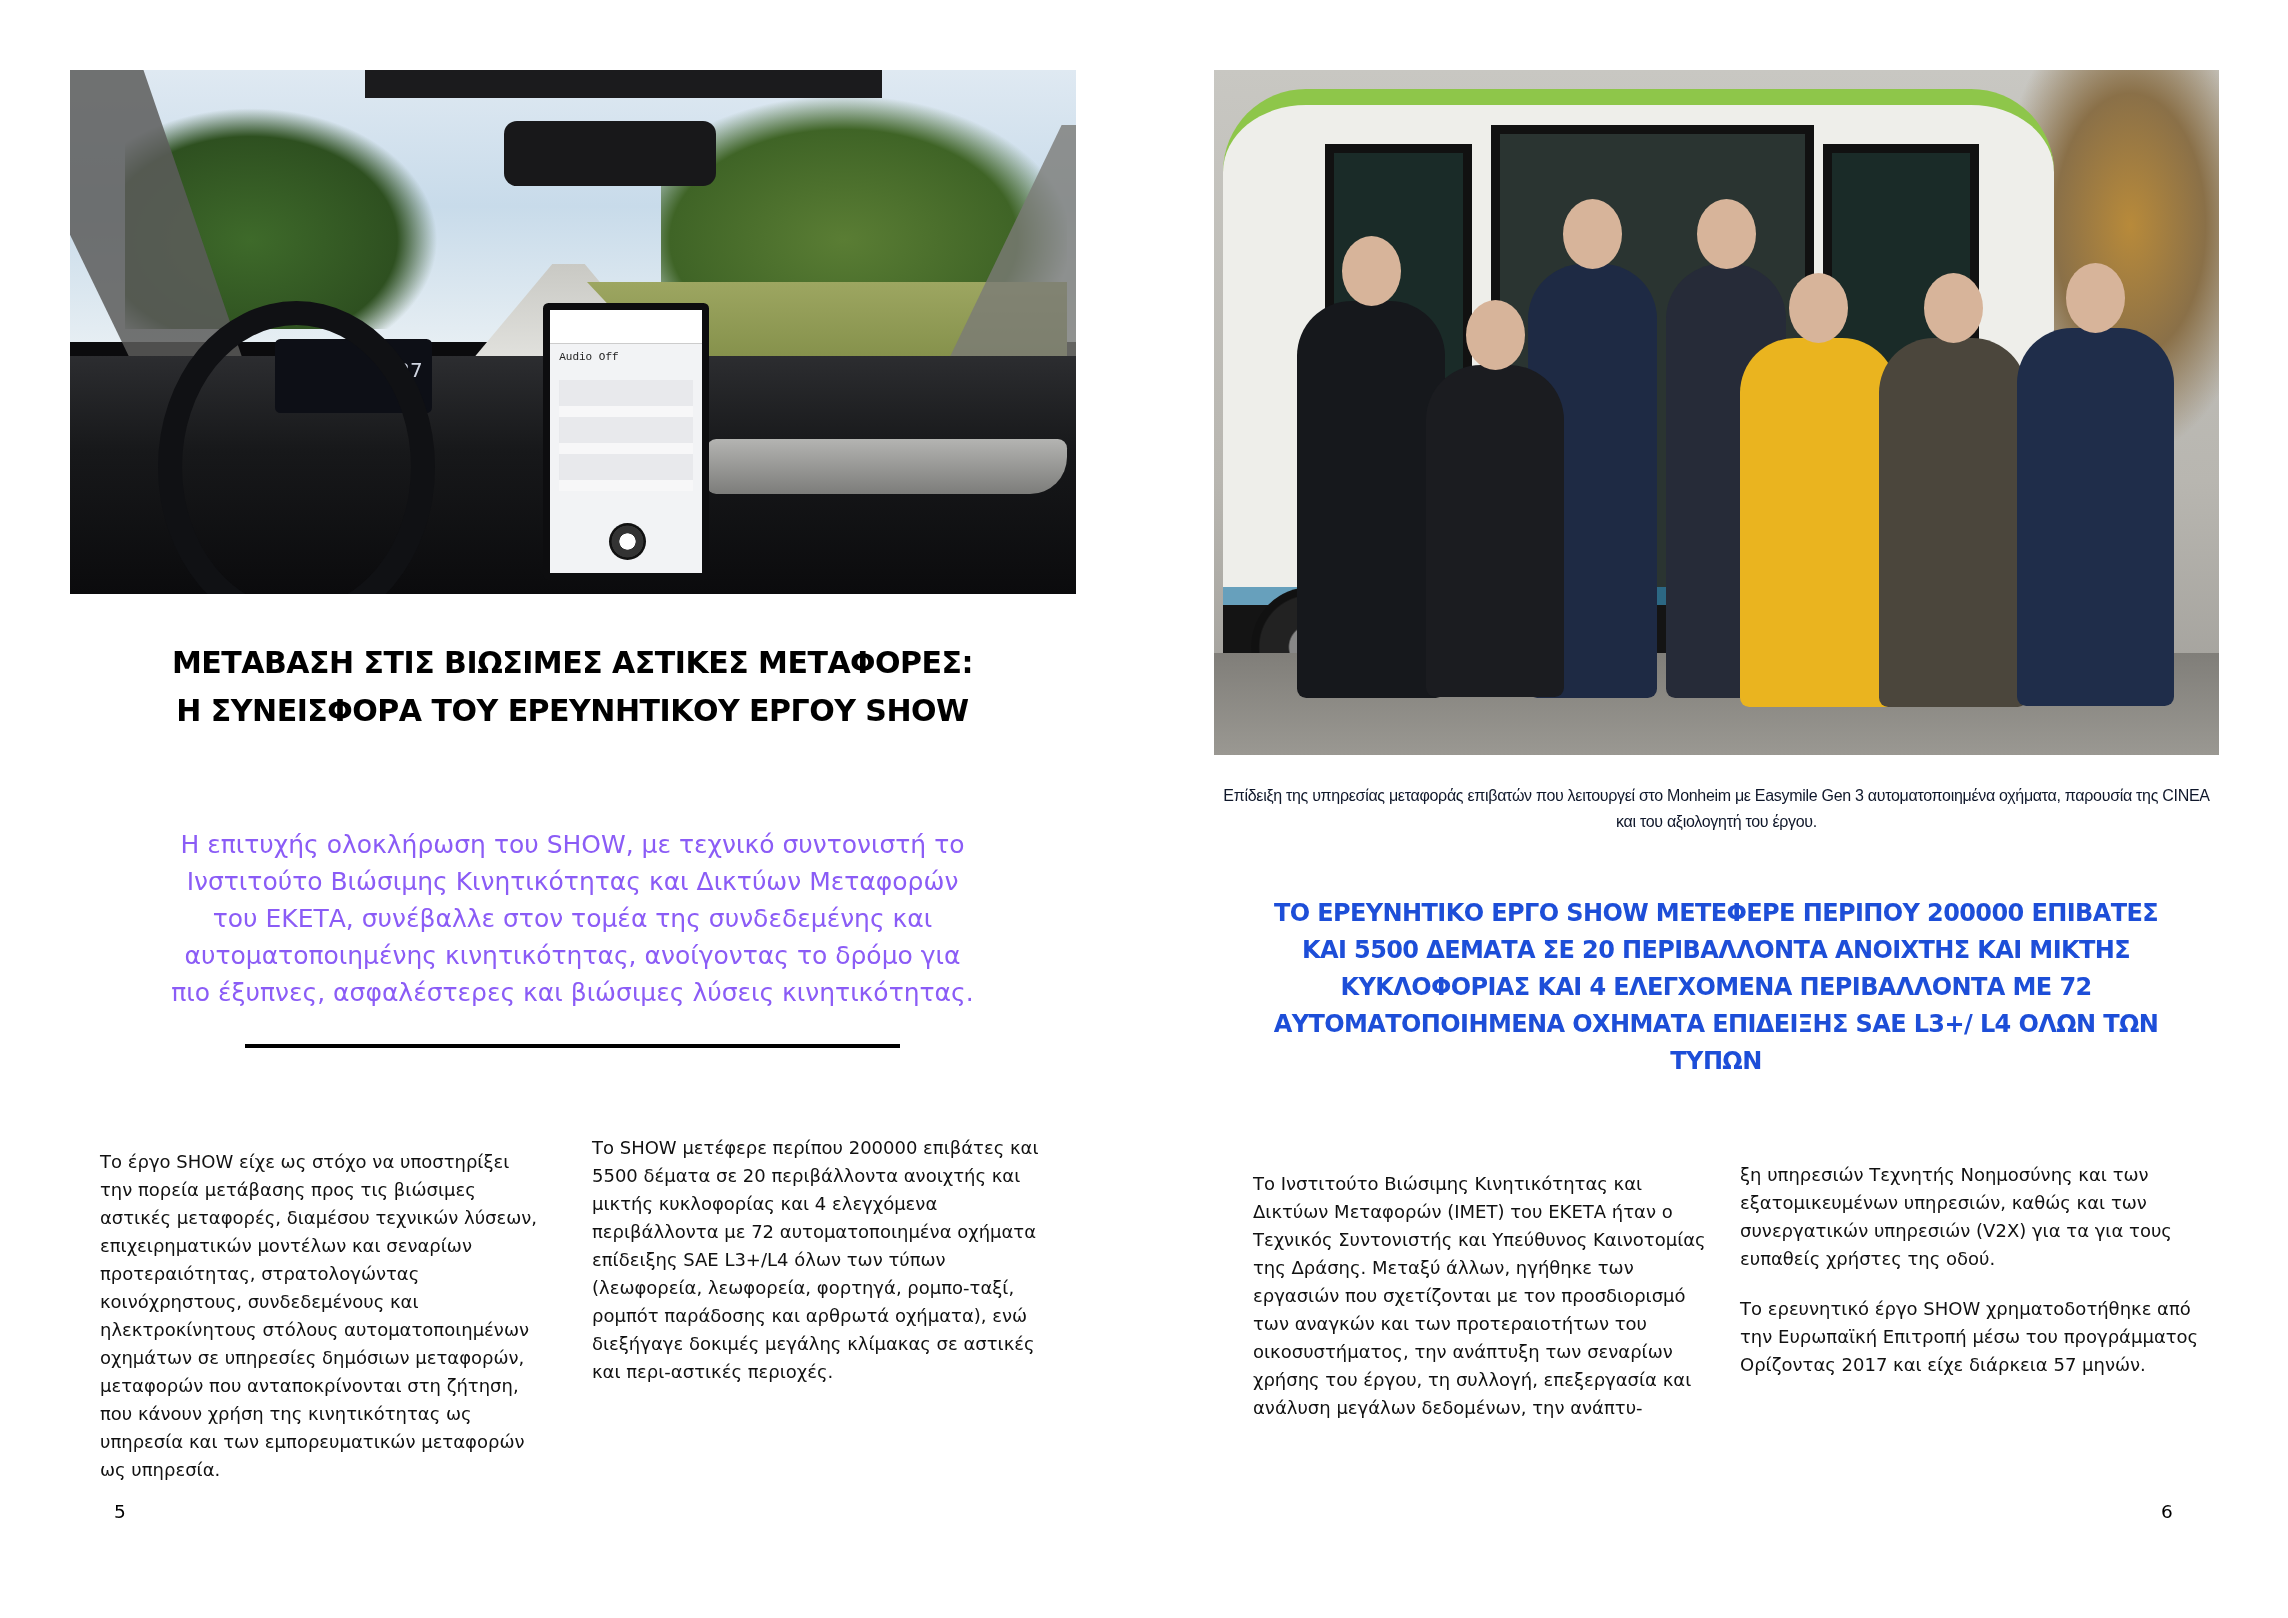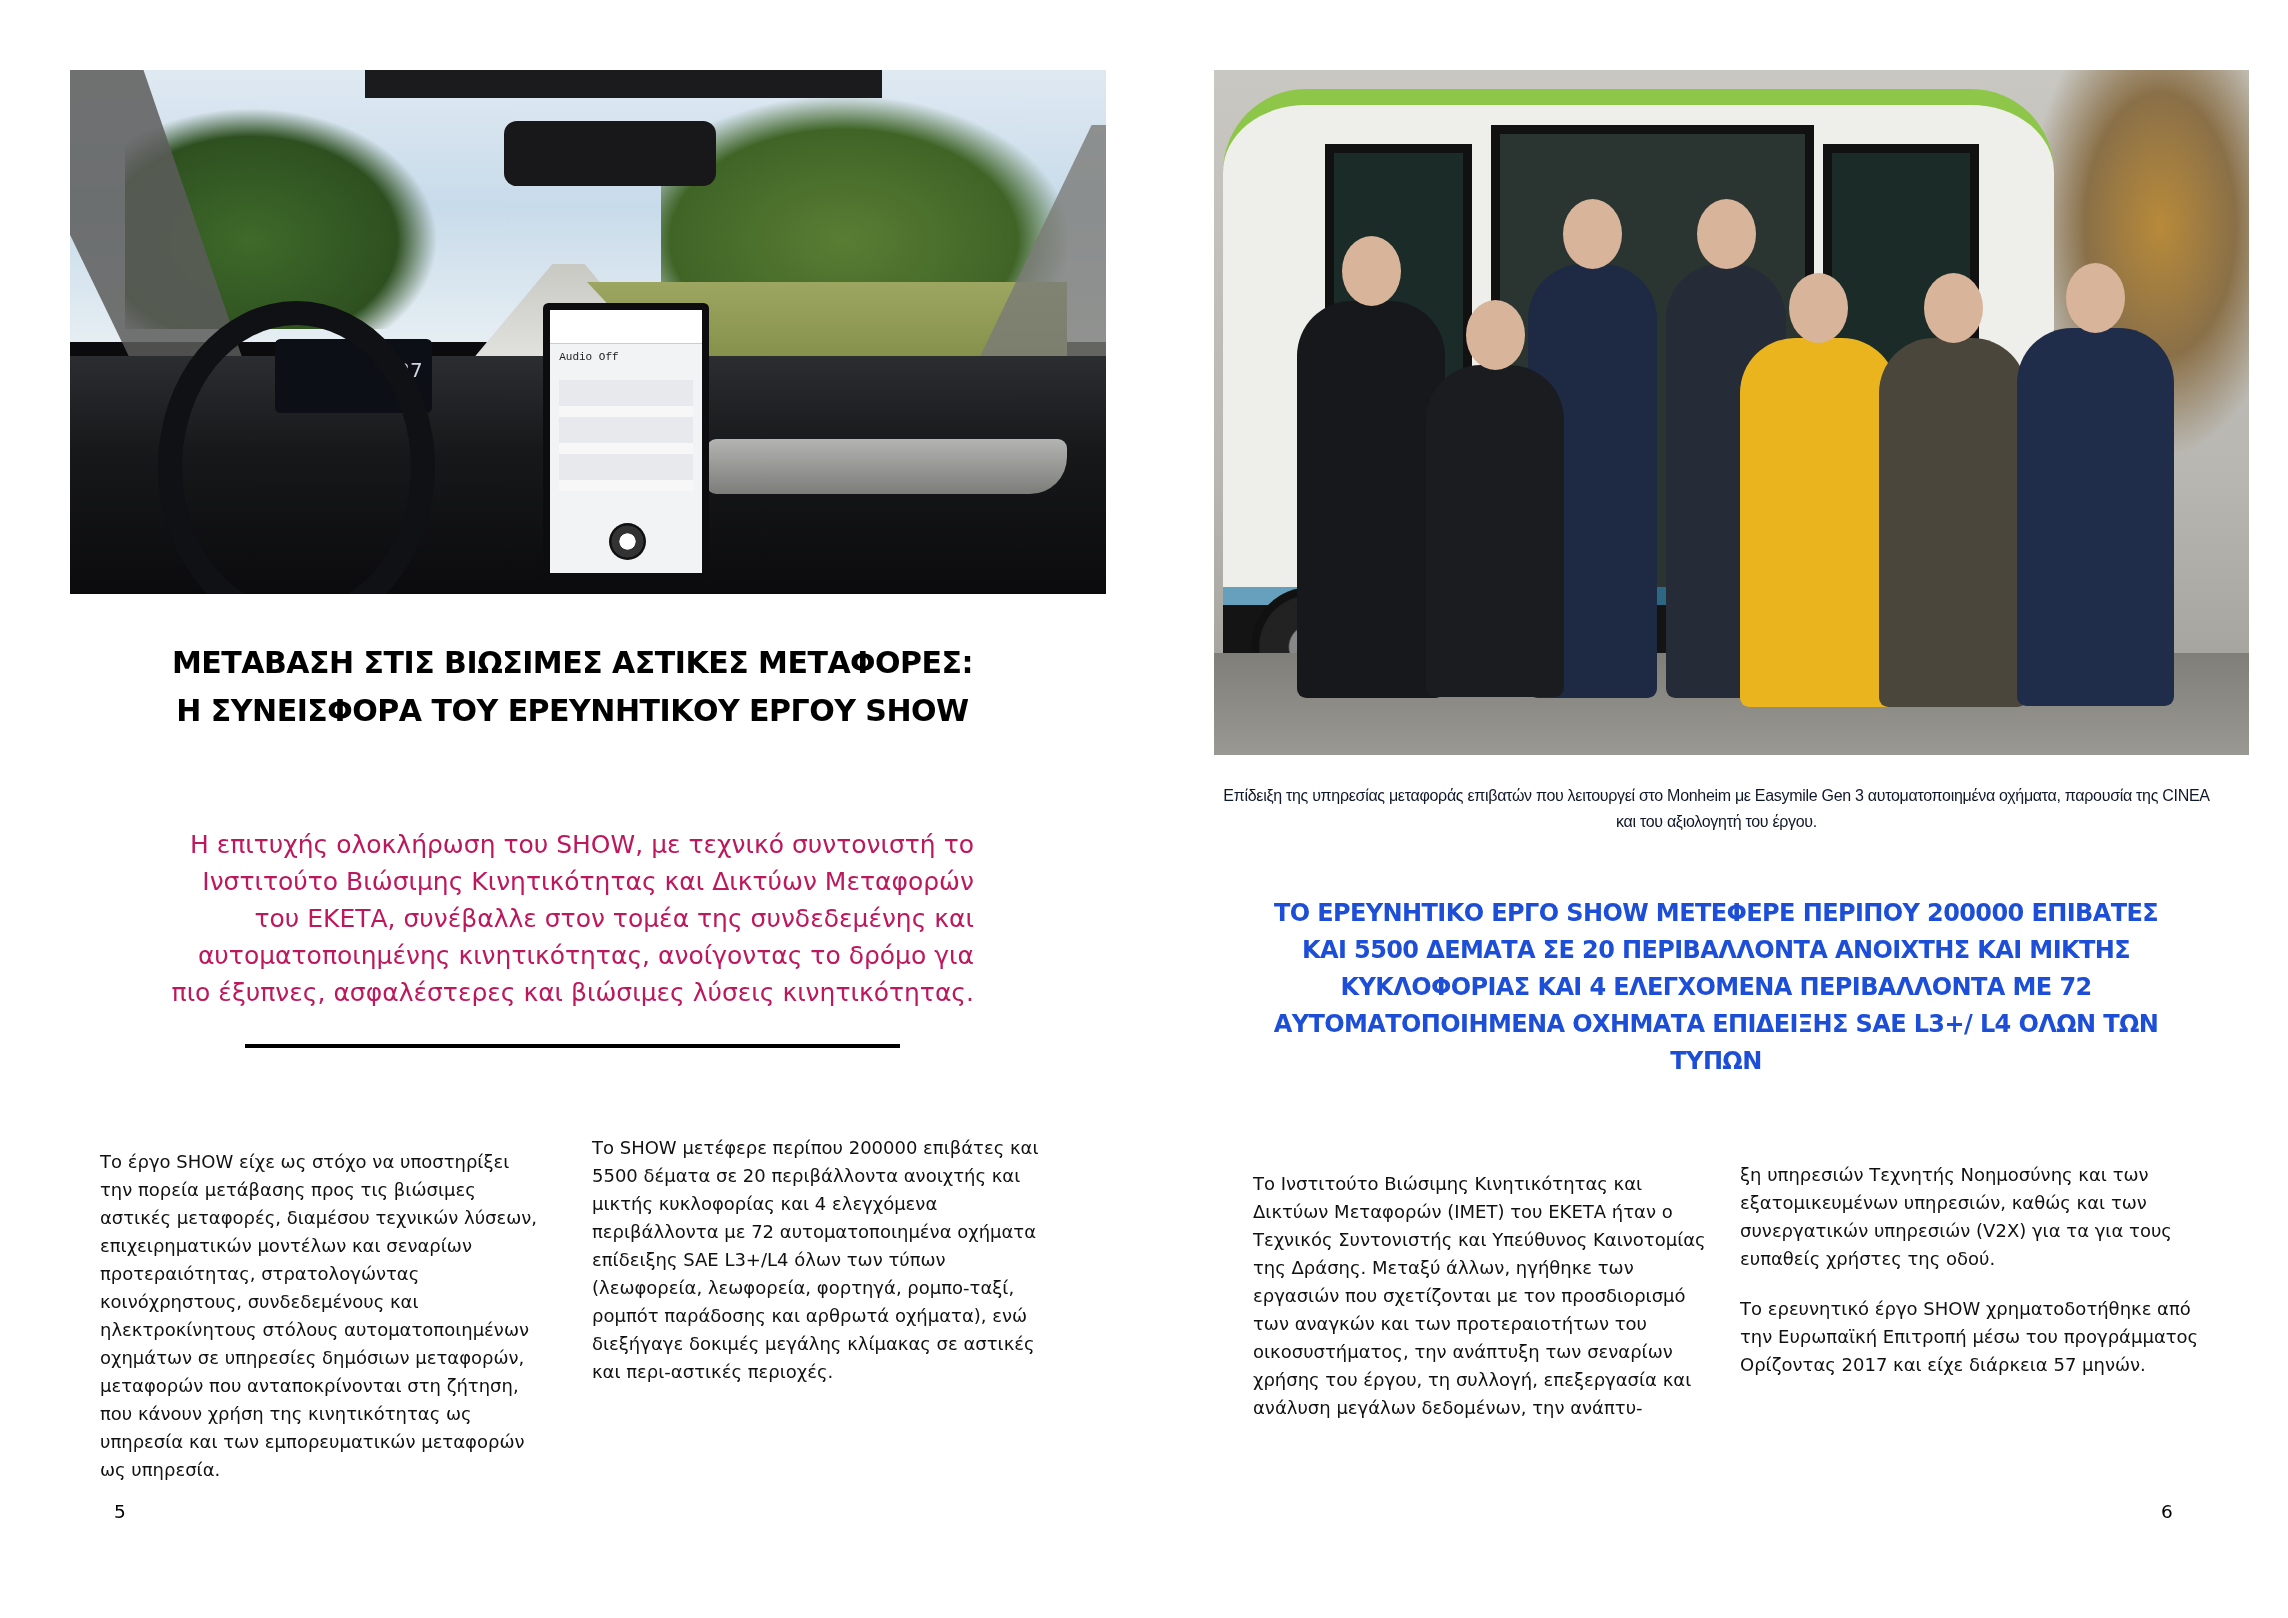--- a/index.html
+++ b/index.html
@@ -2,21 +2,21 @@
 <html style="font-size:14.8px"><head>
   <meta charset="utf-8">
   <style>
     html, body { margin: 0; padding: 0; background: #ffffff; }
     body { width: 2289px; height: 1619px; position: relative; overflow: hidden; font-family: "DejaVu Sans", "Liberation Sans", sans-serif; color: #111; }
     .page { position: absolute; top: 0; height: 1619px; width: 1144px; }
     .page-left { left: 0; }
     .page-right { left: 1144px; }
 
     
-    .photo { position: absolute; overflow: hidden; padding-left: 30px; }
+    .photo { position: absolute; overflow: hidden; }
     .photo-car { left: 70px; top: 70px; width: 1006px; height: 524px; background: #0b0b0d; }
     .car-sky { position: absolute; left: 0; top: 0; width: 100%; height: 52%; background: linear-gradient(180deg, #dfe9f2 0%, #c8dbea 50%, #e6eef3 100%); }
     .car-trees-l { position: absolute; left: 55px; top: 37px; width: 314px; height: 222px; background: radial-gradient(ellipse at 40% 60%, #3e6a2a 0%, #2e5020 55%, transparent 70%); }
     .car-trees-r { position: absolute; left: 591px; top: 28px; width: 406px; height: 258px; background: radial-gradient(ellipse at 45% 55%, #5a7d34 0%, #3f6426 55%, transparent 72%); }
     .car-road { position: absolute; left: 397px; top: 194px; width: 203px; height: 102px; background: linear-gradient(180deg, #c9c9c4, #e3e3df); clip-path: polygon(42% 0, 58% 0, 100% 100%, 0 100%); }
     .car-grass { position: absolute; left: 517px; top: 212px; width: 480px; height: 102px; background: linear-gradient(180deg, #9da661, #7d8a44); clip-path: polygon(0 0, 100% 0, 100% 100%, 20% 100%); }
     .car-pillar-l { position: absolute; left: -18.5px; top: -9.2px; width: 222px; height: 388px; background: #5c5c5a; clip-path: polygon(0 0, 40% 0, 100% 100%, 55% 100%, 0 35%); opacity: .85; }
     .car-pillar-r { position: absolute; right: -9.2px; top: 55px; width: 157px; height: 277px; background: #7a7a77; clip-path: polygon(85% 0, 100% 0, 100% 100%, 0 100%); opacity: .8; }
     .car-mirror { position: absolute; left: 434px; top: 51px; width: 212px; height: 65px; background: #18181a; border-radius: 13px; }
     .car-topbar { position: absolute; left: 295px; top: 0; width: 517px; height: 28px; background: #1b1b1d; }
@@ -47,21 +47,21 @@
     .p1 { left: 83px; top: 231px; width: 148px; height: 397px; background: #16181c; }
     .p2 { left: 212px; top: 295px; width: 138px; height: 332px; background: #1b1c20; }
     .p3 { left: 314px; top: 194px; width: 129px; height: 434px; background: #1e2a44; }
     .p4 { left: 452px; top: 194px; width: 120px; height: 434px; background: #262b38; }
     .p5 { left: 526px; top: 268px; width: 157px; height: 369px; background: #eab41f; }
     .p6 { left: 665px; top: 268px; width: 148px; height: 369px; background: #4b463c; }
     .p7 { left: 803px; top: 258px; width: 157px; height: 378px; background: #1f2d4a; }
 
     
     .title { position: absolute; left: 111px; top: 639px; width: 923px; text-align: center; font-family: "DejaVu Sans", sans-serif; font-weight: bold; font-size: 30px; line-height: 48px; color: #000; letter-spacing: -0.5px; }
-    .lead { position: absolute; left: 171px; top: 826px; width: 803px; text-align: right; font-family: "DejaVu Sans", sans-serif; font-size: 25px; line-height: 37px; color: #be185d; }
+    .lead { position: absolute; left: 171px; top: 826px; width: 803px; text-align: center; font-family: "DejaVu Sans", sans-serif; font-size: 25px; line-height: 37px; color: #8b5cf6; }
     .rule { position: absolute; left: 245px; top: 1044px; width: 655px; height: 3.7px; background: #000; }
     .body { position: absolute; font-family: "DejaVu Sans", sans-serif; font-size: 18px; line-height: 28px; color: #111; }
     .body p { margin: 0 0 22px 0; }
     .col-l1 { left: 100px; top: 1148px; width: 443px; }
     .col-l2 { left: 592px; top: 1134px; width: 466px; }
     .caption { position: absolute; left: 70px; top: 783px; width: 1005px; text-align: center; font-family: "Liberation Sans", sans-serif; font-size: 16px; line-height: 26px; color: #0f172a; letter-spacing: -0.3px; }
     .title-r { position: absolute; left: 120px; top: 895px; width: 904px; text-align: center; font-family: "DejaVu Sans", sans-serif; font-weight: bold; font-size: 24px; line-height: 37px; color: #1d4ed8; letter-spacing: -0.6px; }
     .col-r1 { left: 109px; top: 1170px; width: 457px; }
     .col-r2 { left: 596px; top: 1161px; width: 466px; }
     .pagenum { position: absolute; font-family: "DejaVu Sans", sans-serif; font-size: 18.5px; color: #000; top: 1501px; }

